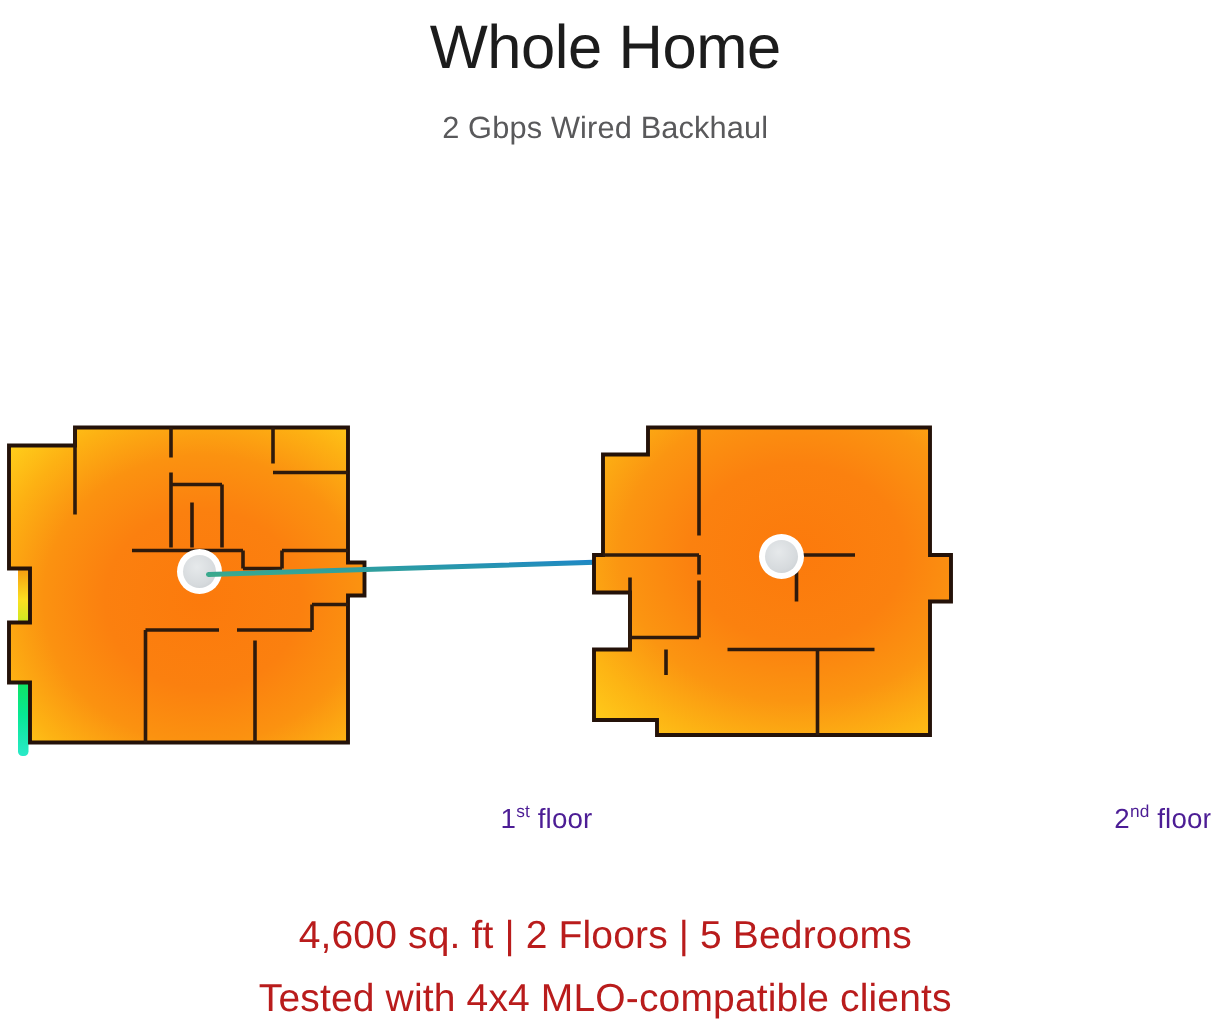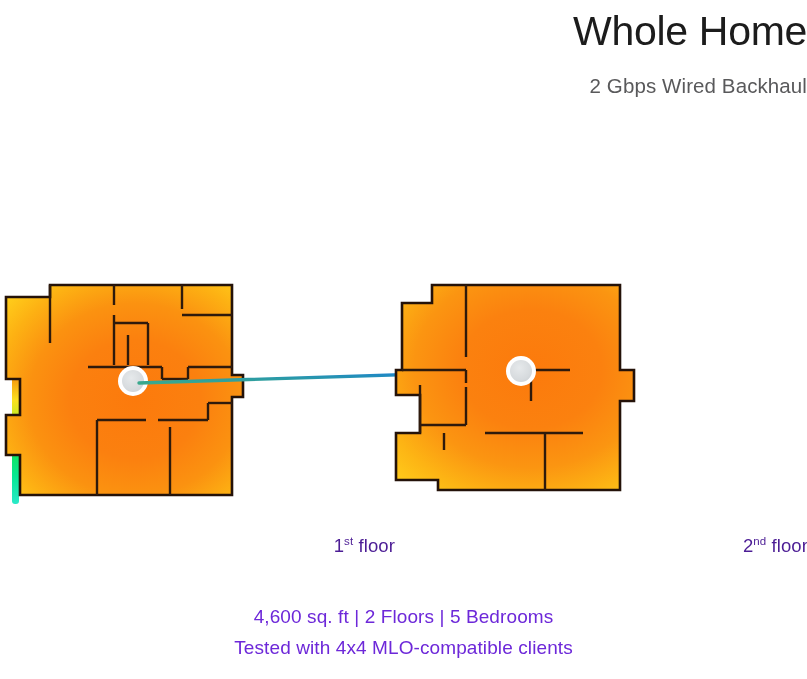--- a/index.html
+++ b/index.html
@@ -14,21 +14,21 @@
     font-family: "Liberation Sans", sans-serif;
     color: #2b2b2b;
     overflow: hidden;
   }
 
   
   #header {
     position: absolute;
     left: 0; top: 0;
     width: 807px;
-    text-align: right;
+    text-align: center;
   }
   #title {
     margin: 0;
     padding-top: 6px;
     font-size: 41px;
     font-weight: 400;
     line-height: 1.22;
     letter-spacing: -0.3px;
     color: #1c1c1c;
   }
@@ -117,23 +117,23 @@
   
   #footer {
     position: absolute;
     left: 0;
     top: 602px;
     width: 807px;
     text-align: center;
   }
   .footer-line {
     margin: 0;
-    font-size: 19px;
-    font-weight: 400;
-    color: #6d28d9;
+    font-size: 26px;
+    font-weight: 400;
+    color: #b91c1c;
     line-height: 1.62;
     letter-spacing: 0.1px;
   }
 </style>
 </head>
 <body>
 
 <div id="header">
   <h1 id="title">
     <span class="line">Whole Home</span>

